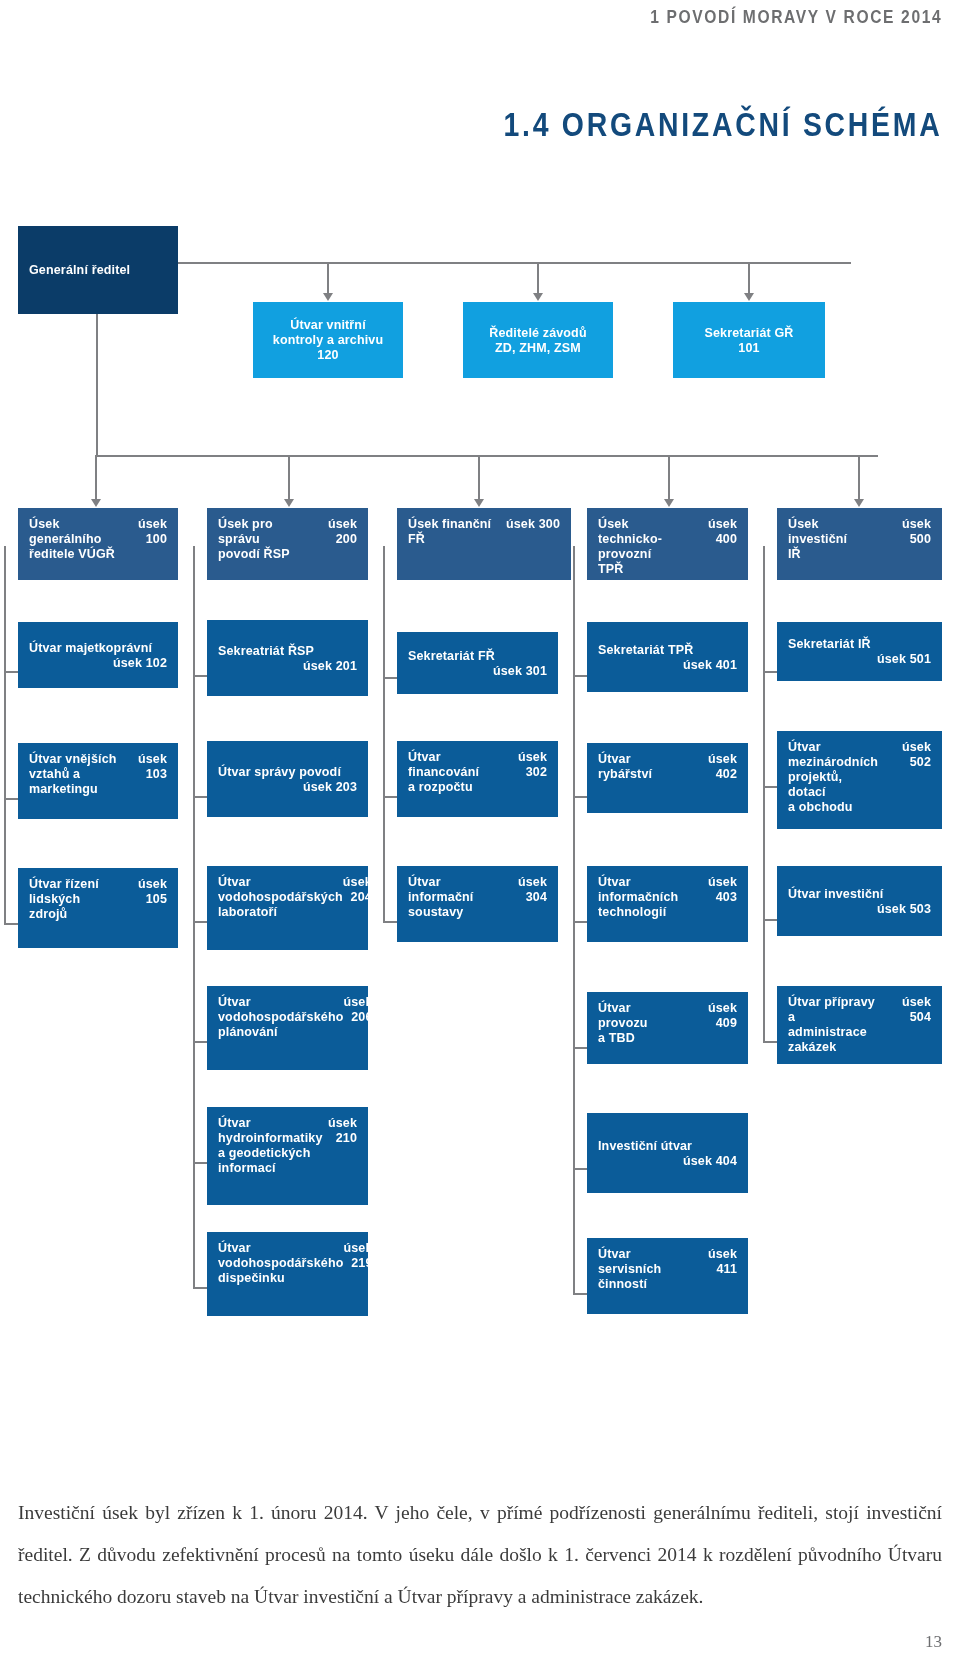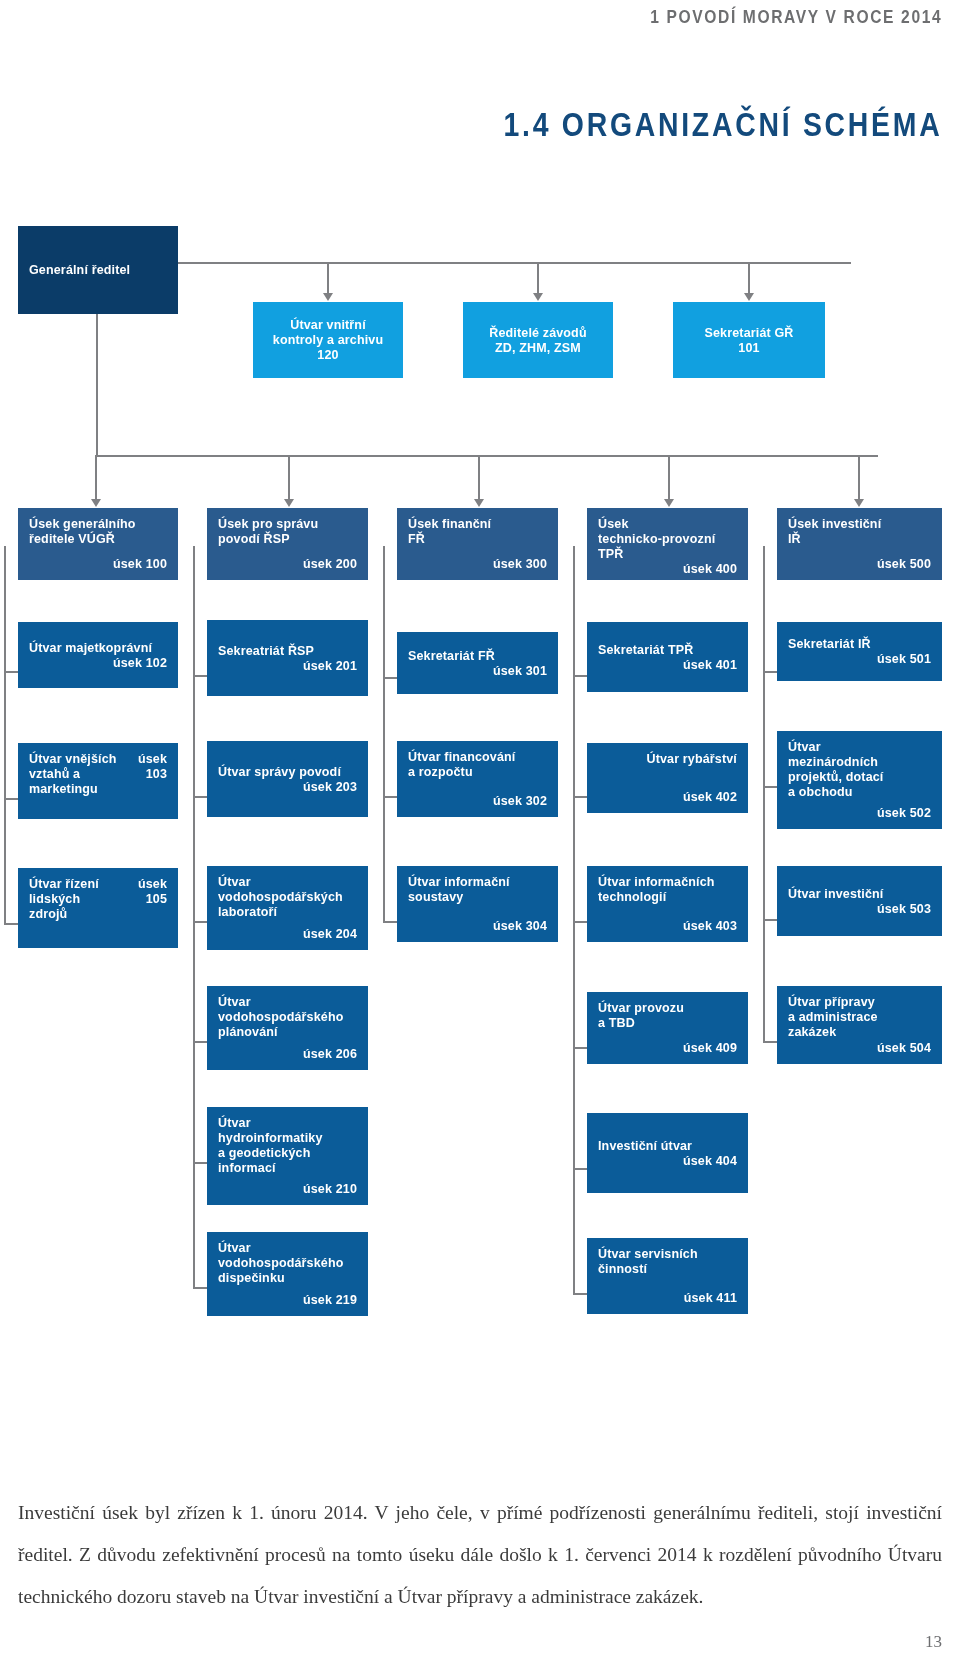--- a/index.html
+++ b/index.html
@@ -64,21 +64,21 @@
 
   .node.root   { background: #0b3c68; }
   .node.light  { background: #11a0e0; text-align: center; }
   .node.light .code { text-align: center; }
   .node.mid    { background: #2a5b8e; }
   .node.dark   { background: #0b5c99; }
 
   
   .node.vcenter { display: flex; flex-direction: column; justify-content: center; }
   .node.vbottom { display: flex; flex-direction: row; justify-content: flex-end; }
-  .node.vspread { display: flex; flex-direction: column; justify-content: space-between; }
+  .node.vspread { display: flex; flex-direction: row; justify-content: space-between; }
 
   
   .ln { position: absolute; background: #7f8083; }
   .lnv { width: 1.6px; }
   .lnh { height: 1.6px; }
 
   .arrow {
     position: absolute;
     width: 0; height: 0;
     border-left: 5px solid transparent;
@@ -142,21 +142,21 @@
         <span class="code">úsek 100</span>
       </div>
       <div class="ln lnv" style="left: 95.2px; top: 455px; width: 1.6px; height: 44px;"></div>
       <div class="arrow" style="left: 91px; top: 499px;"></div>
       <div class="node mid vspread" style="left: 207px; top: 508px; width: 161px; height: 72px;">
         <span class="title">Úsek pro správu<br>povodí ŘSP</span>
         <span class="code">úsek 200</span>
       </div>
       <div class="ln lnv" style="left: 288.2px; top: 455px; width: 1.6px; height: 44px;"></div>
       <div class="arrow" style="left: 284px; top: 499px;"></div>
-      <div class="node mid vspread" style="left: 397px; top: 508px; width: 161px; height: 72px;">
+      <div class="node mid vspread" style="left: 397px; top: 508px; width: 174px; height: 72px;">
         <span class="title">Úsek finanční<br>FŘ</span>
         <span class="code">úsek 300</span>
       </div>
       <div class="ln lnv" style="left: 478.2px; top: 455px; width: 1.6px; height: 44px;"></div>
       <div class="arrow" style="left: 474px; top: 499px;"></div>
       <div class="node mid vspread" style="left: 587px; top: 508px; width: 161px; height: 72px;">
         <span class="title">Úsek<br>technicko-provozní<br>TPŘ</span>
         <span class="code">úsek 400</span>
       </div>
       <div class="ln lnv" style="left: 668.2px; top: 455px; width: 1.6px; height: 44px;"></div>
@@ -229,21 +229,21 @@
         <span class="title">Útvar informační<br>soustavy</span>
         <span class="code">úsek 304</span>
       </div>
       <div class="ln lnh" style="left: 383px; top: 921.2px; width: 14px; height: 1.6px;"></div>
       <div class="ln lnv" style="left: 573px; top: 546px; width: 1.6px; height: 748px;"></div>
       <div class="node dark vcenter" style="left: 587px; top: 622px; width: 161px; height: 70px;">
         <span class="title">Sekretariát TPŘ</span>
         <span class="code">úsek 401</span>
       </div>
       <div class="ln lnh" style="left: 573px; top: 675.2px; width: 14px; height: 1.6px;"></div>
-      <div class="node dark vspread" style="left: 587px; top: 743px; width: 161px; height: 70px; align-items: flex-end;">
+      <div class="node dark vspread" style="left: 587px; top: 743px; width: 161px; height: 70px;">
         <span class="title">Útvar rybářství</span>
         <span class="code">úsek 402</span>
       </div>
       <div class="ln lnh" style="left: 573px; top: 796.2px; width: 14px; height: 1.6px;"></div>
       <div class="node dark vspread" style="left: 587px; top: 866px; width: 161px; height: 76px;">
         <span class="title">Útvar informačních<br>technologií</span>
         <span class="code">úsek 403</span>
       </div>
       <div class="ln lnh" style="left: 573px; top: 921.2px; width: 14px; height: 1.6px;"></div>
       <div class="node dark vspread" style="left: 587px; top: 992px; width: 161px; height: 72px;">

